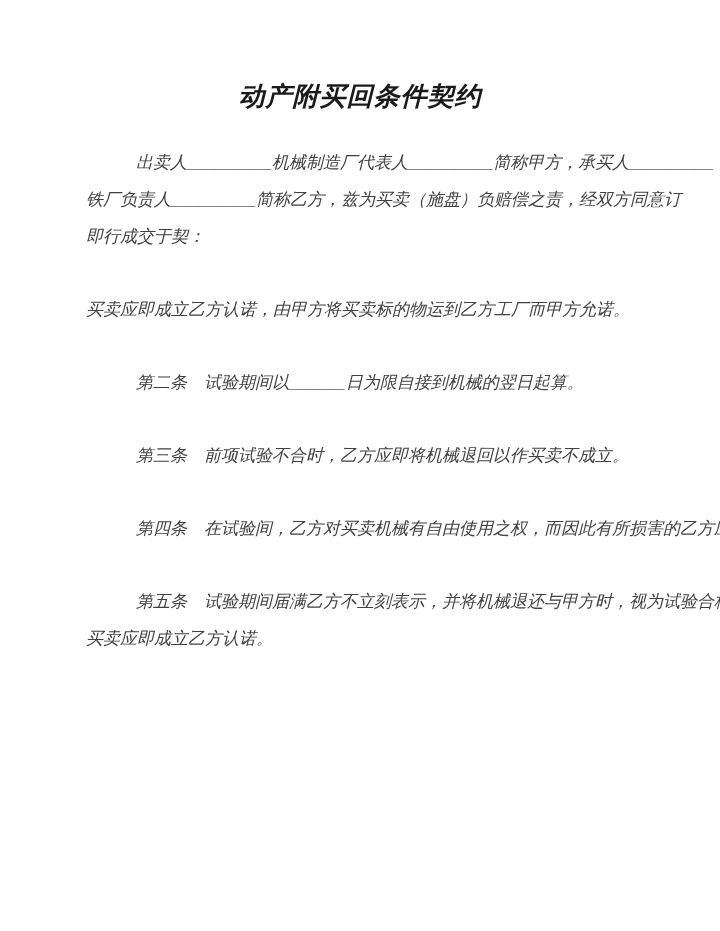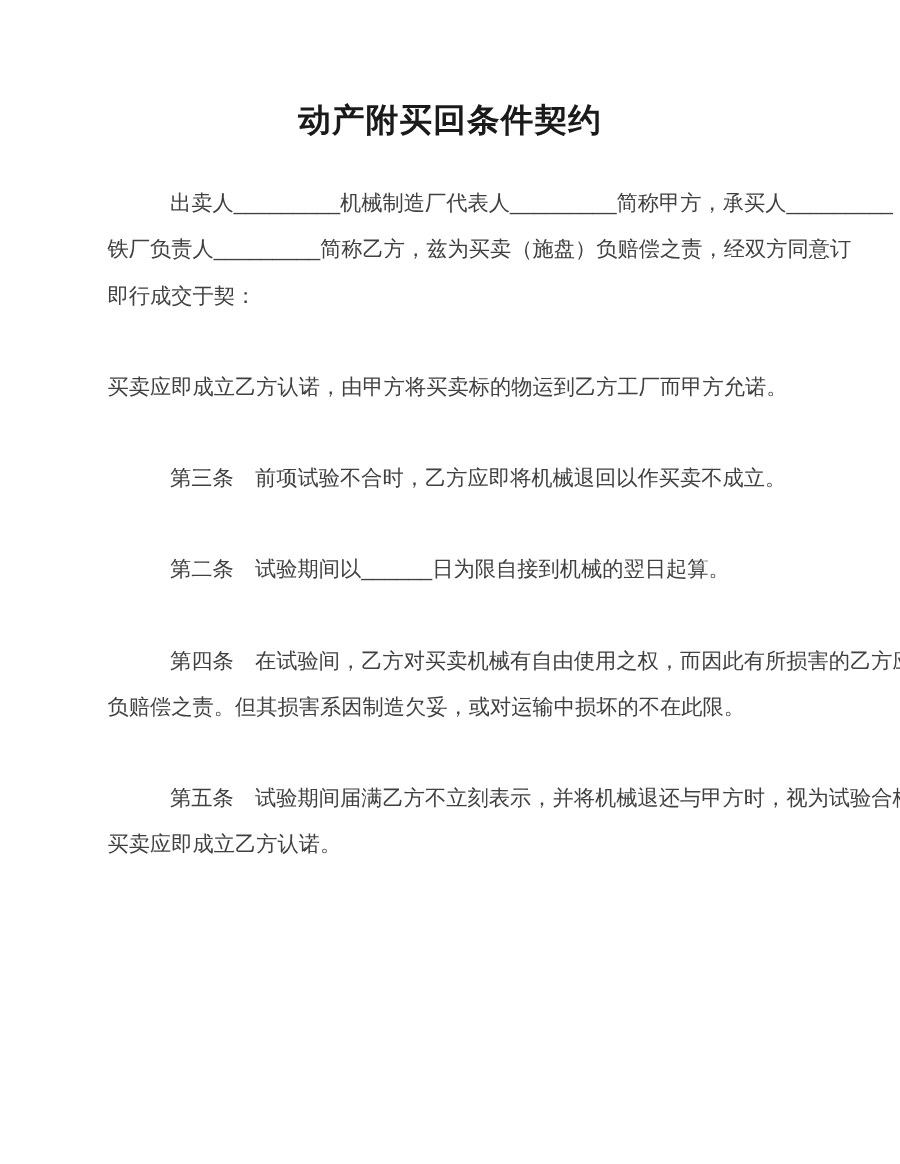--- a/index.html
+++ b/index.html
@@ -12,20 +12,21 @@
     height: 931px;
     font-family: "Liberation Sans", sans-serif;
     overflow: hidden;
   }
   .page {
     box-sizing: border-box;
     width: 720px;
     height: 931px;
     padding: 80px 86px 0 86px;
     background: #ffffff;
+    font-style: italic;
   }
   .doc-title {
     margin: 0 0 32px 0;
     font-size: 26px;
     line-height: 32px;
     font-weight: bold;
     text-align: center;
     color: #1a1a1a;
     letter-spacing: 1px;
   }
@@ -53,31 +54,30 @@
     <div class="line indent">出卖人_________机械制造厂代表人_________简称甲方，承买人_________</div>
     <div class="line">铁厂负责人_________简称乙方，兹为买卖（施盘）负赔偿之责，经双方同意订</div>
     <div class="line">即行成交于契：</div>
   </div>
 
   <div class="para">
     <div class="line">买卖应即成立乙方认诺，由甲方将买卖标的物运到乙方工厂而甲方允诺。</div>
   </div>
 
   <div class="para">
-    <div class="line indent">第三条　前项试验不合时，乙方应即将机械退回以作买卖不成立。</div>
+    <div class="line indent">第二条　试验期间以______日为限自接到机械的翌日起算。</div>
   </div>
 
   <div class="para">
-    <div class="line indent">第二条　试验期间以______日为限自接到机械的翌日起算。</div>
+    <div class="line indent">第三条　前项试验不合时，乙方应即将机械退回以作买卖不成立。</div>
   </div>
 
 
   <div class="para">
     <div class="line indent">第四条　在试验间，乙方对买卖机械有自由使用之权，而因此有所损害的乙方应</div>
-    <div class="line">负赔偿之责。但其损害系因制造欠妥，或对运输中损坏的不在此限。</div>
   </div>
 
   <div class="para">
     <div class="line indent">第五条　试验期间届满乙方不立刻表示，并将机械退还与甲方时，视为试验合格</div>
     <div class="line">买卖应即成立乙方认诺。</div>
   </div>
 
 </div>
 
 </body></html>

